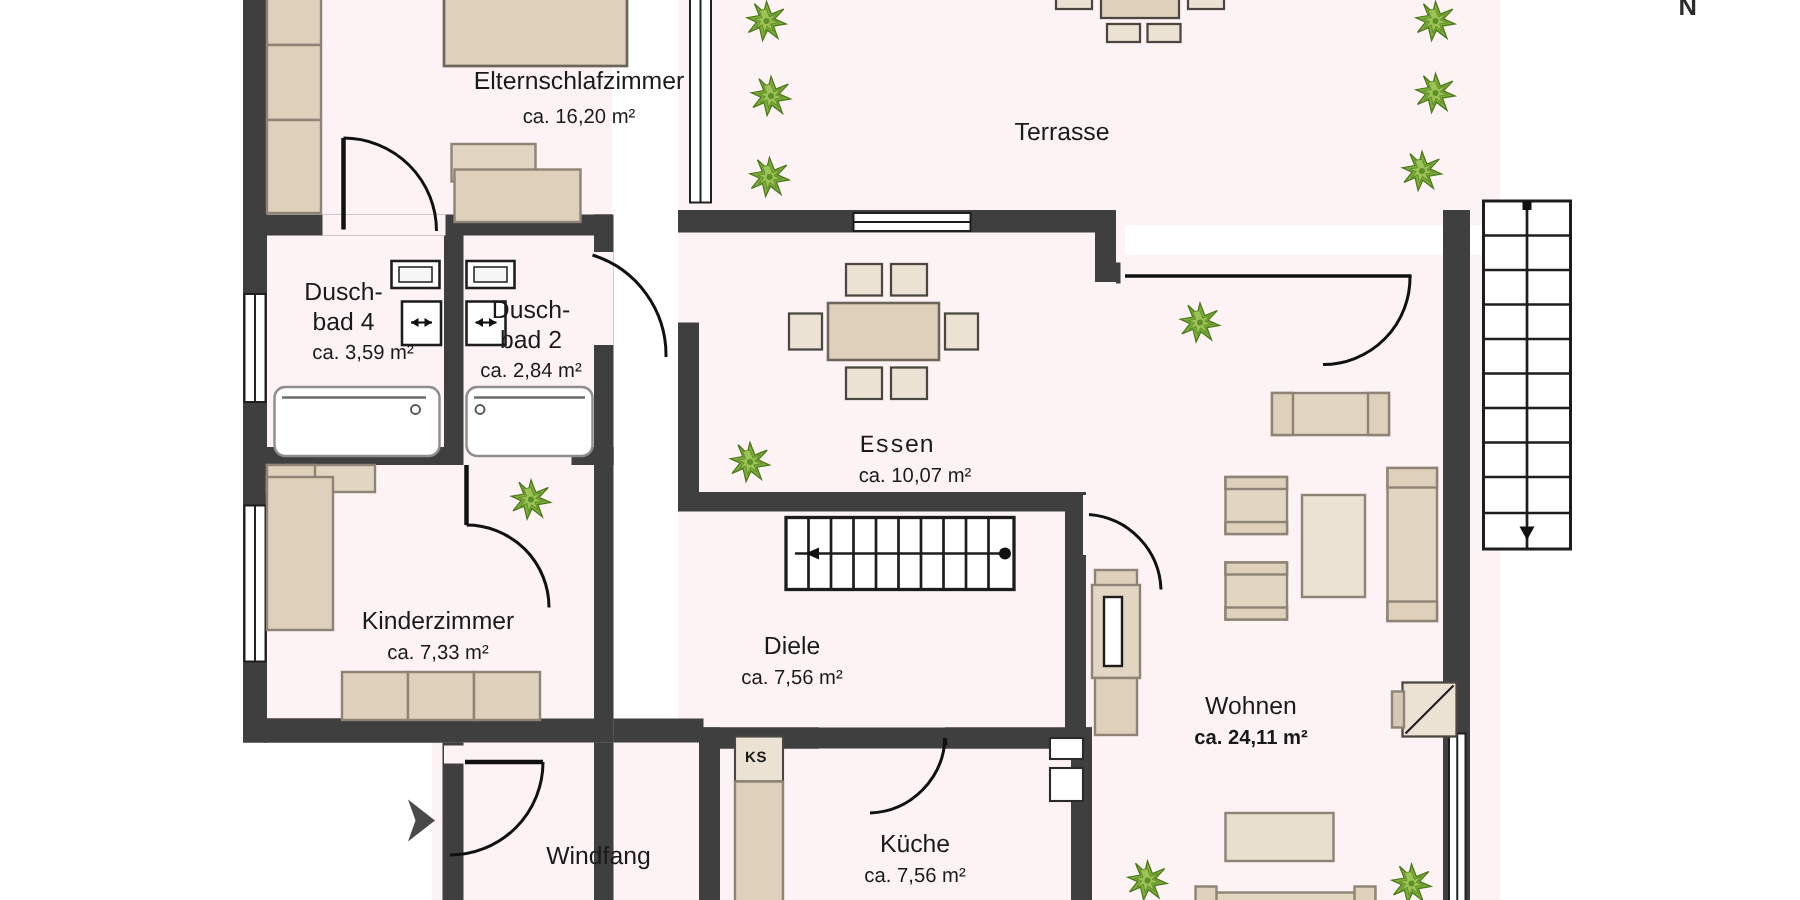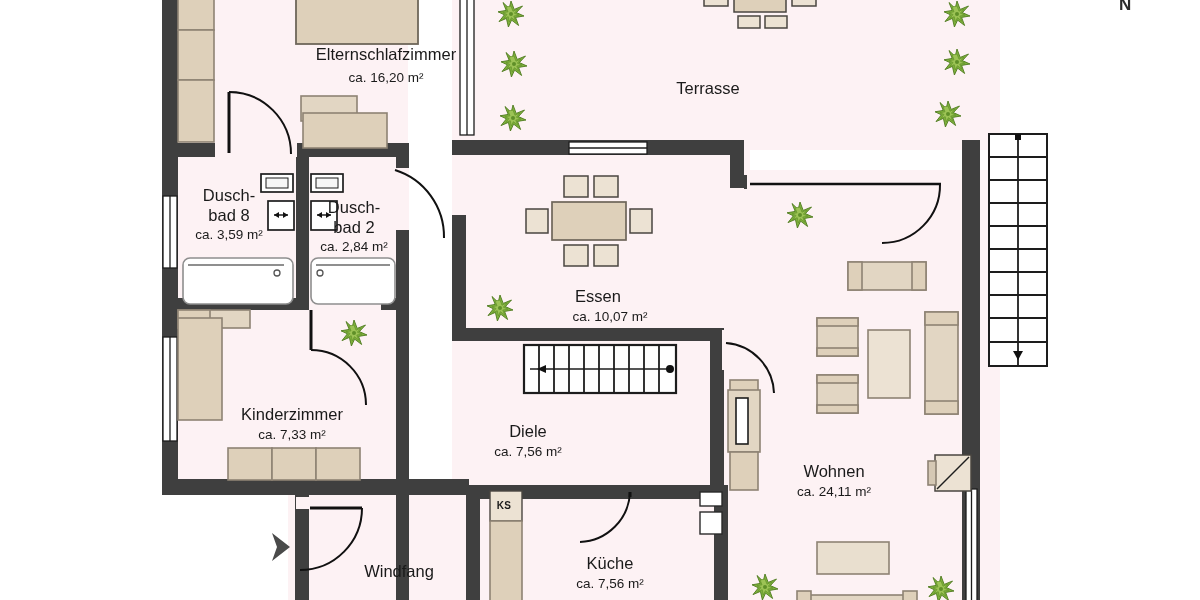--- a/index.html
+++ b/index.html
@@ -312,43 +312,43 @@
       <rect x="792" y="-16" width="24" height="22" fill="#ece2d3"></rect>
       <rect x="738" y="16" width="22" height="12" fill="#ece2d3"></rect>
       <rect x="765" y="16" width="22" height="12" fill="#ece2d3"></rect>
     </g>
   </svg>
 
   <div class="lbl rname" style="left:386px;top:55px;transform:translate(-50%,-50%);">Elternschlafzimmer</div>
   <div class="lbl rarea" style="left:386px;top:78px;transform:translate(-50%,-50%);">ca. 16,20 m²</div>
 
   <div class="lbl rname" style="left:229px;top:196px;transform:translate(-50%,-50%);">Dusch-</div>
-  <div class="lbl rname" style="left:229px;top:216px;transform:translate(-50%,-50%);">bad 8</div>
-  <div class="lbl rarea" style="left:229px;top:235px;transform:translate(-50%,-50%);">ca. 3,59 m²</div>
+  <div class="lbl rname" style="left:229px;top:216px;transform:translate(-50%,-50%);">bad 4</div>
+  <div class="lbl rarea" style="left:242px;top:235px;transform:translate(-50%,-50%);">ca. 3,59 m²</div>
 
   <div class="lbl rname" style="left:354px;top:208px;transform:translate(-50%,-50%);">Dusch-</div>
   <div class="lbl rname" style="left:354px;top:228px;transform:translate(-50%,-50%);">bad 2</div>
   <div class="lbl rarea" style="left:354px;top:247px;transform:translate(-50%,-50%);">ca. 2,84 m²</div>
 
   <div class="lbl rname" style="left:292px;top:415px;transform:translate(-50%,-50%);">Kinderzimmer</div>
   <div class="lbl rarea" style="left:292px;top:435px;transform:translate(-50%,-50%);">ca. 7,33 m²</div>
 
   <div class="lbl rname" style="left:399px;top:572px;transform:translate(-50%,-50%);">Windfang</div>
 
-  <div class="lbl rname" style="left:598px;top:297px;transform:translate(-50%,-50%);">Essen</div>
+  <div class="lbl rname" style="left:598px;top:297px;transform:translate(-50%,-50%);font-family:Liberation Mono, monospace;">Essen</div>
   <div class="lbl rarea" style="left:610px;top:317px;transform:translate(-50%,-50%);">ca. 10,07 m²</div>
 
   <div class="lbl rname" style="left:528px;top:432px;transform:translate(-50%,-50%);">Diele</div>
   <div class="lbl rarea" style="left:528px;top:452px;transform:translate(-50%,-50%);">ca. 7,56  m²</div>
 
   <div class="lbl rname" style="left:610px;top:564px;transform:translate(-50%,-50%);">Küche</div>
   <div class="lbl rarea" style="left:610px;top:584px;transform:translate(-50%,-50%);">ca. 7,56  m²</div>
 
   <div class="lbl rname" style="left:834px;top:472px;transform:translate(-50%,-50%);">Wohnen</div>
-  <div class="lbl rarea" style="left:834px;top:492px;transform:translate(-50%,-50%);">ca. 24,11  m²</div>
+  <div class="lbl rarea" style="left:834px;top:492px;transform:translate(-50%,-50%);font-weight:bold;">ca. 24,11  m²</div>
 
   <div class="lbl rname" style="left:708px;top:67px;transform:translate(-50%,-50%);margin-top:22px;">Terrasse</div>
 
   <div class="lbl ks" style="left:504px;top:506px;transform:translate(-50%,-50%);">KS</div>
 
   <div class="compass" style="left:1119px;top:-5px;">N</div>
 
 </div>
 
 </body></html>

